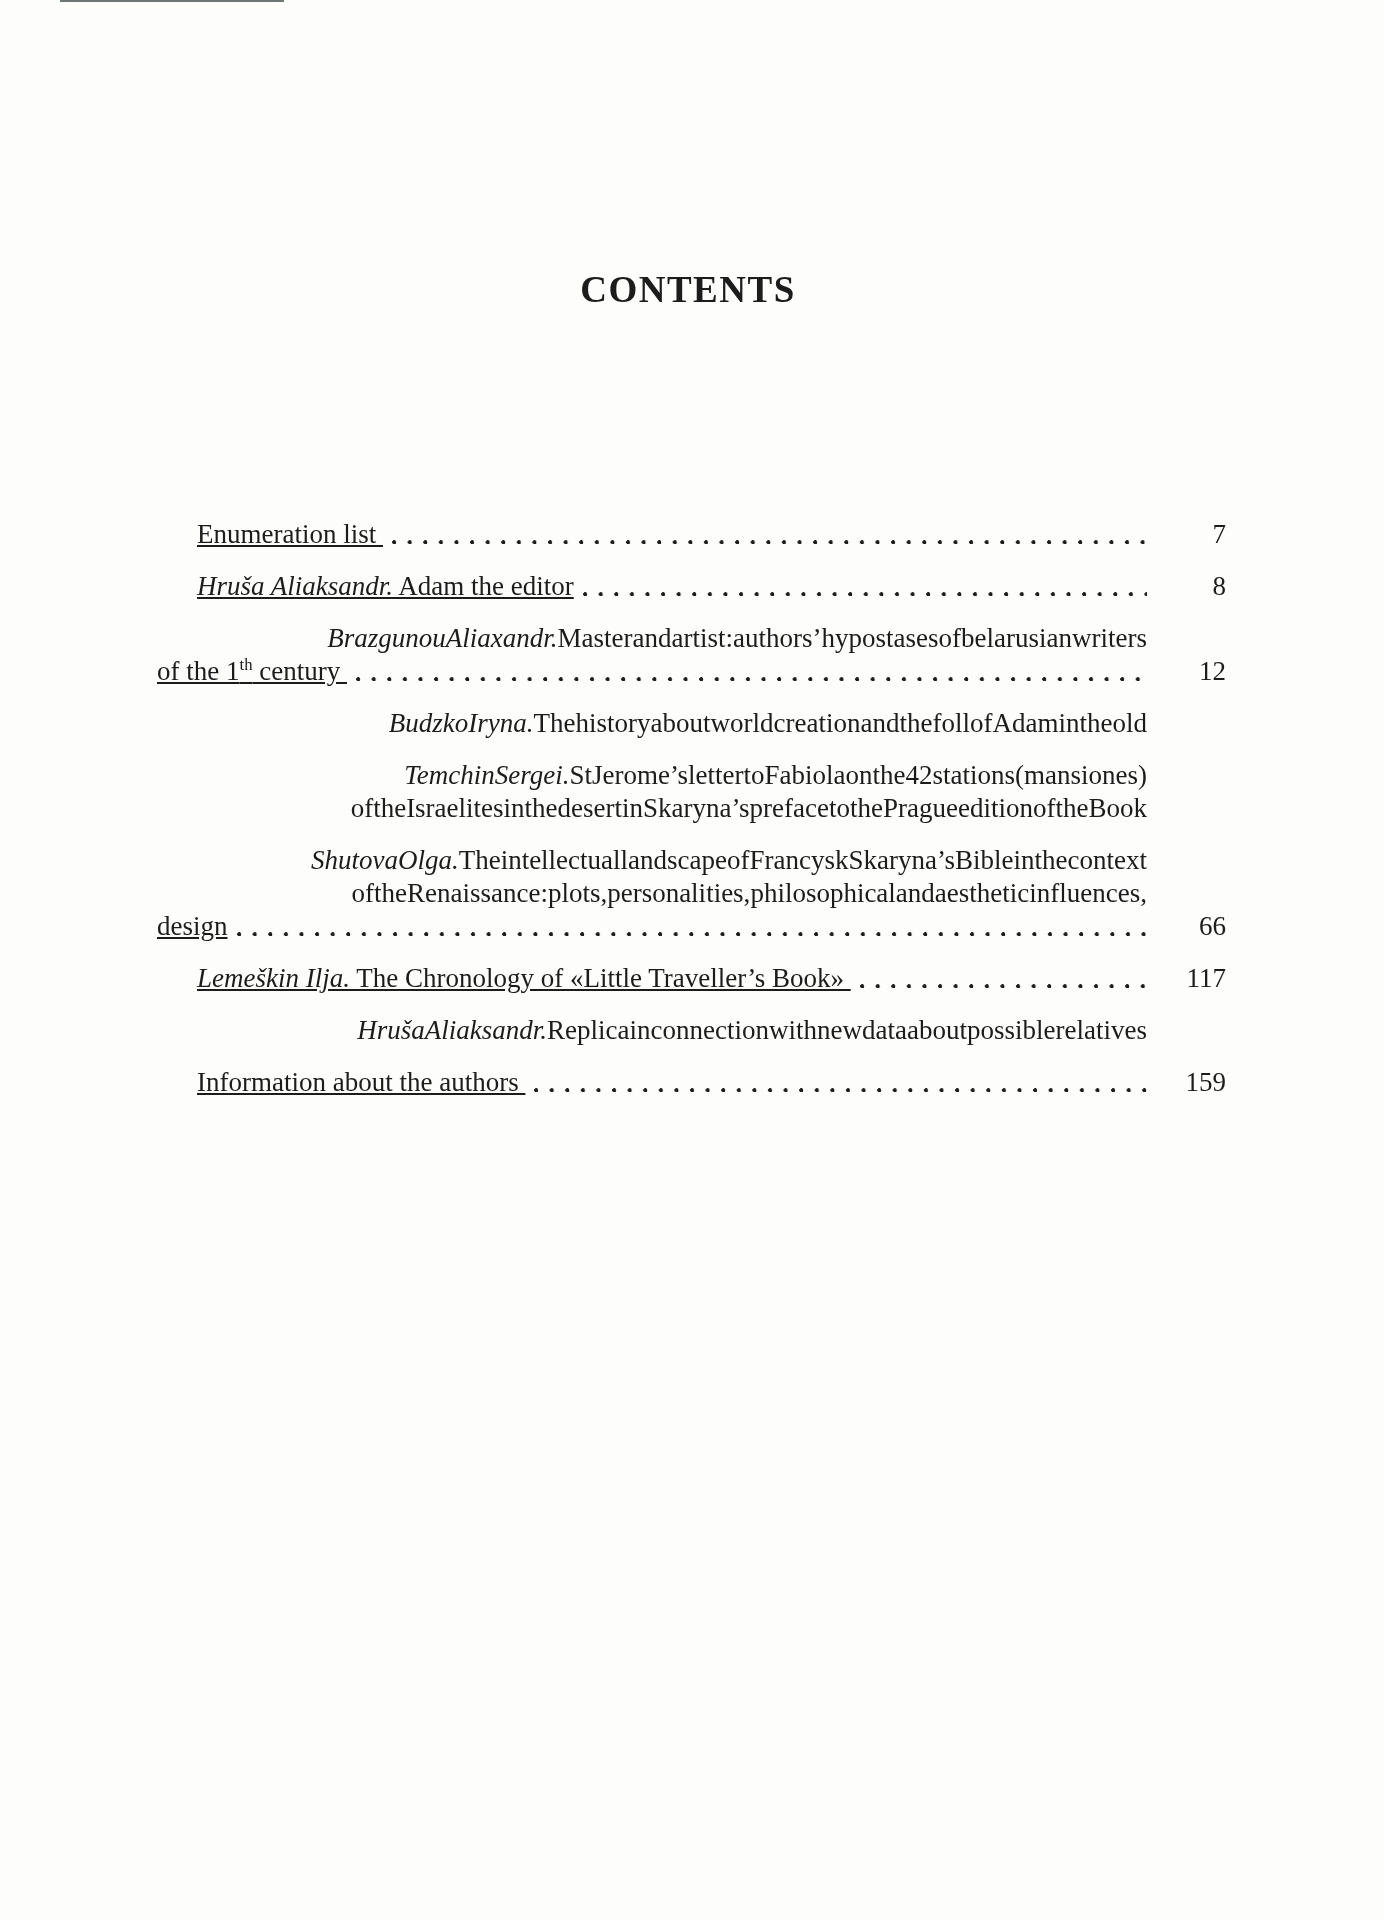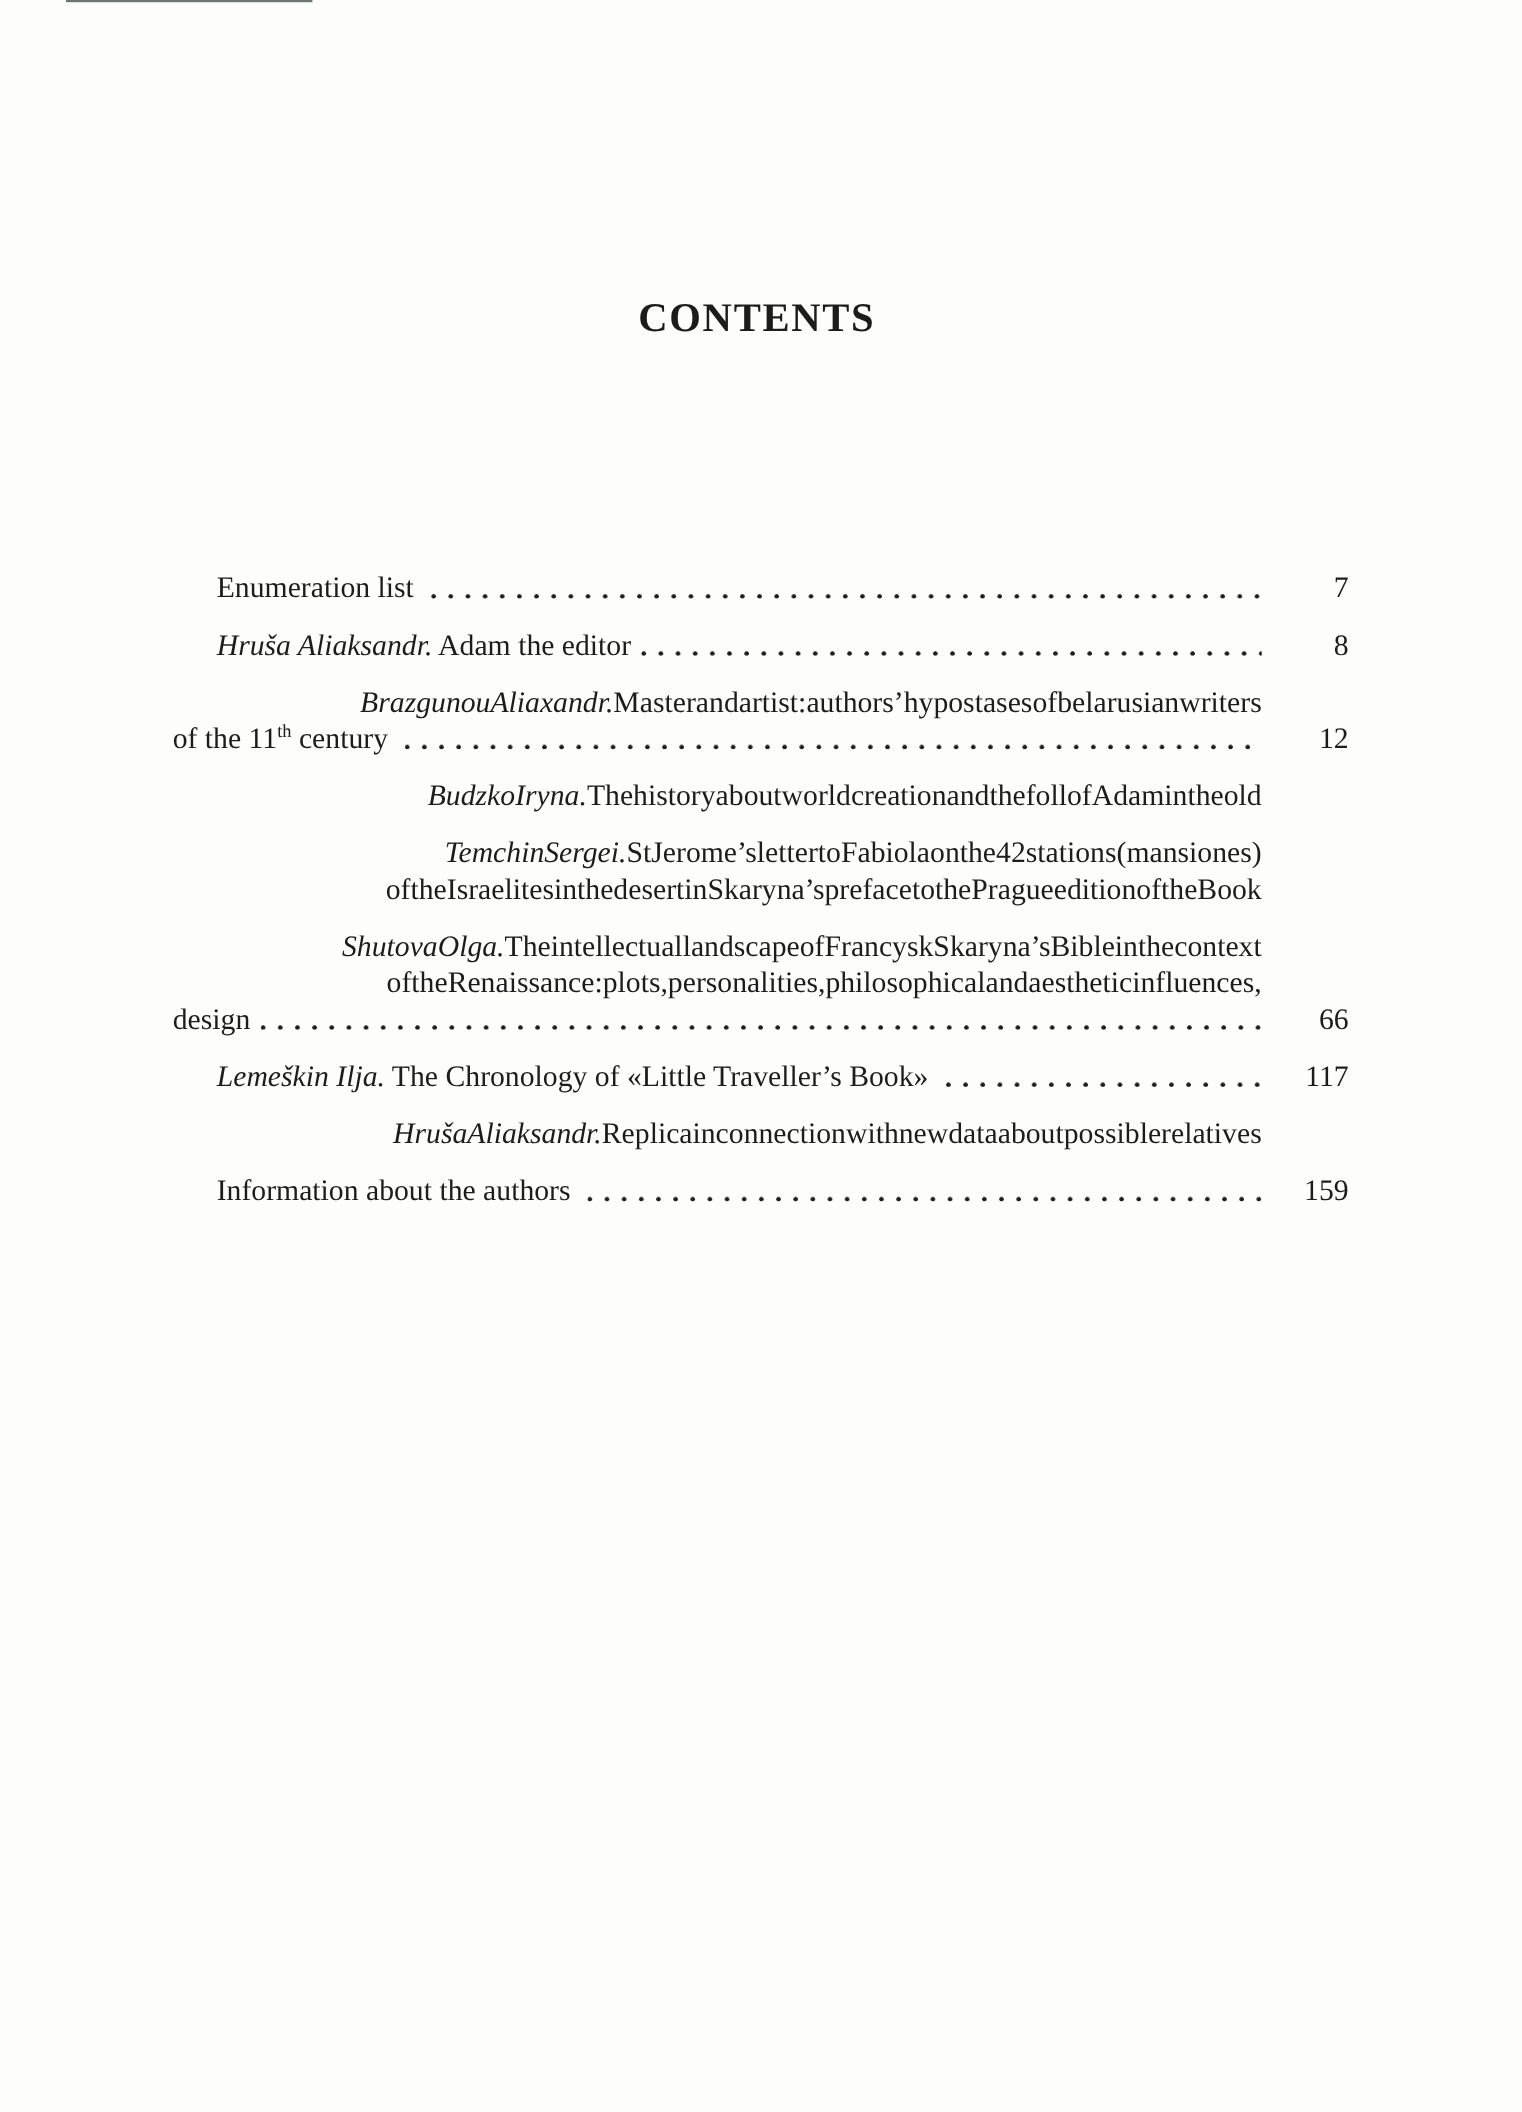--- a/index.html
+++ b/index.html
@@ -28,21 +28,21 @@
   .entry { margin-bottom:19px; }
   
   .jline {
     display:flex; justify-content:flex-end; width:990px;
   }
   .jline .w { white-space:pre; }
   .it { font-style:italic; }
   .find { padding-left:40px; }
   
   .lline { display:flex; align-items:flex-end; width:1069px; }
-  .lline .txt { white-space:pre; }
+  .lline .txt { white-space:pre;text-decoration:underline; }
   .dots {
     flex:1 1 auto; height:4px; margin:0 0 7px 9px; min-width:30px;
     background-image:radial-gradient(circle at 2.2px 2.2px, #1d1d1d 1.75px, rgba(0,0,0,0) 2.3px);
     background-size:15.6px 4px;
     background-repeat:repeat-x;
     background-position:left bottom;
   }
   .pagenum { flex:0 0 79px; text-align:right; white-space:pre; }
   sup { font-size:0.62em; line-height:0; }
 </style>
@@ -75,21 +75,21 @@
         <span class="w">Master</span>
         <span class="w">and</span>
         <span class="w">artist:</span>
         <span class="w">authors’</span>
         <span class="w">hypostases</span>
         <span class="w">of</span>
         <span class="w">belarusian</span>
         <span class="w">writers</span>
       </div>
       <div class="lline">
-        <span class="txt"><span>of the 11</span><sup>th</sup><span> century </span></span>
+        <span class="txt"><span>of the 1</span><sup>th</sup><span> century </span></span>
         <span class="dots"></span>
         <span class="pagenum">12</span>
       </div>
     </div>
     <div class="entry">
       <div class="jline">
         <span class="w it find">Budzko</span>
         <span class="w it">Iryna.</span>
         <span class="w">The</span>
         <span class="w">history</span>

